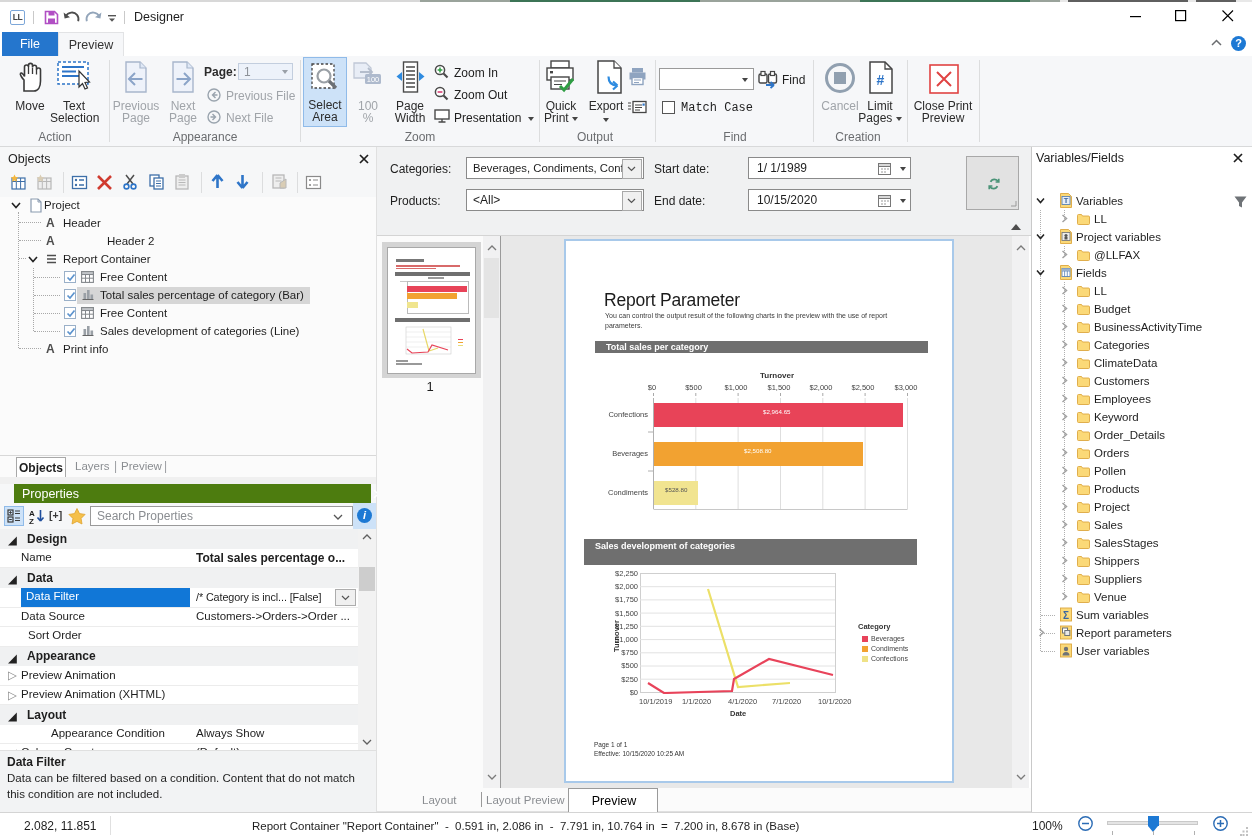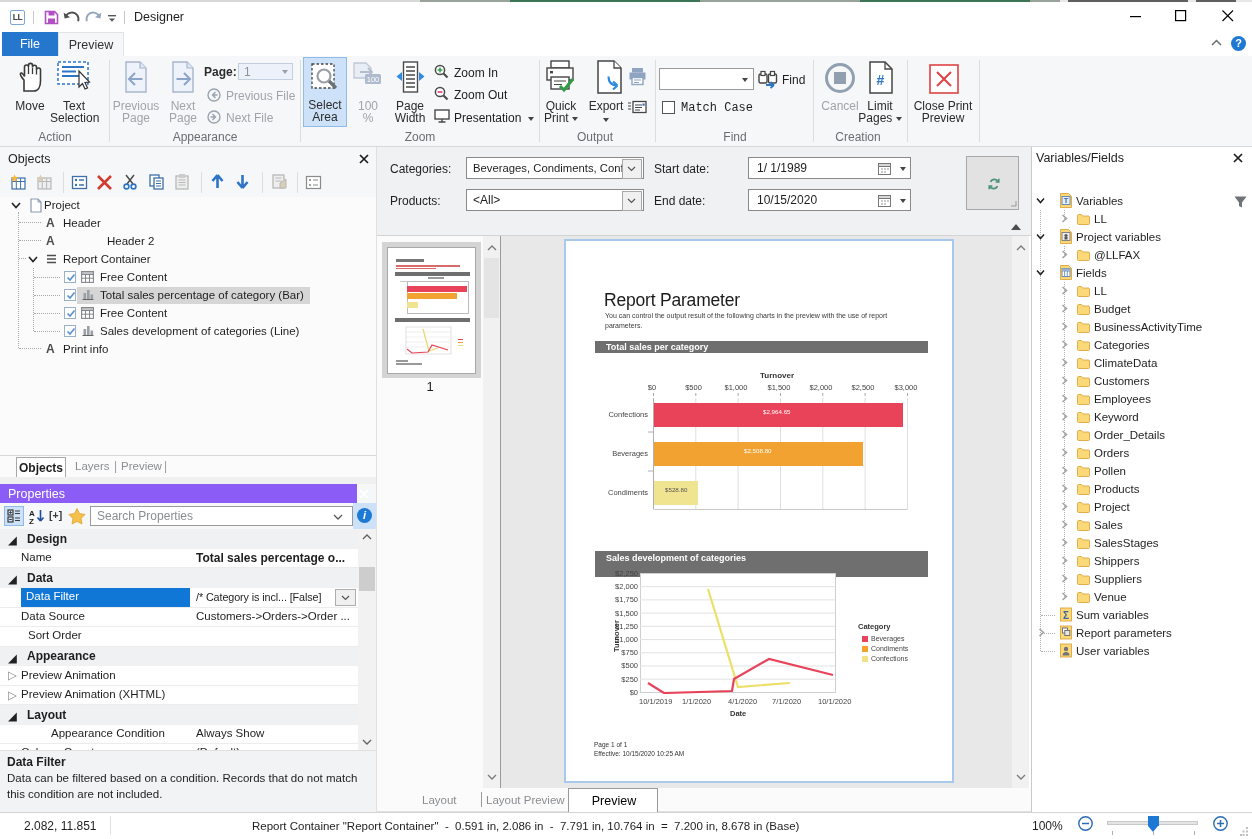--- a/index.html
+++ b/index.html
@@ -374,21 +374,21 @@
 <div class="abs" style="left:0;top:455px;width:376px;height:22px;background:#fbfbfb;border-top:1px solid #d8d8d8;font-size:12px;box-sizing:border-box;">
   <span style="position:absolute;left:16px;top:1px;width:50px;height:21px;background:#fff;border:1px solid #a8a8a8;border-bottom:none;box-sizing:border-box;text-align:center;font-weight:bold;color:#1e1e1e;padding-top:3px;">Objects</span>
   <span style="position:absolute;left:75px;top:4px;color:#8a8d91;font-size:11.5px;">Layers</span>
   <span style="position:absolute;left:114px;top:3px;color:#9a9da1;">|</span>
   <span style="position:absolute;left:121px;top:4px;color:#8a8d91;font-size:11.5px;">Preview</span>
   <span style="position:absolute;left:164px;top:3px;color:#9a9da1;">|</span>
 </div>
 
 <div class="abs" style="left:0;top:477px;width:376px;height:7px;background:#f0f0f0;"></div>
 
-<div class="abs" style="left:0;top:484px;width:357px;height:19px;background:#8b5cf6;">
+<div class="abs" style="left:14px;top:484px;width:357px;height:19px;background:#4d7c0f;">
   <span style="position:absolute;left:8px;top:3px;color:#fff;font-size:12.5px;">Properties</span>
   <svg class="abs" style="left:359px;top:5px;" width="10" height="10" viewBox="0 0 10 10">
         <path d="M1 1 L9 9 M9 1 L1 9" stroke="#fff" stroke-width="1.7"></path>
       </svg>
 </div>
 
 <div class="abs" style="left:0;top:503px;width:376px;height:26px;background:#f6f7f8;"></div>
 <div class="abs" style="left:4px;top:506px;width:20px;height:20px;background:#cde2f8;border:1px solid #90bbe9;box-sizing:border-box;"></div>
 <svg class="abs" style="left:7px;top:509px;" width="14" height="14" viewBox="0 0 14 14">
       <rect x="1" y="1" width="5" height="5" fill="none" stroke="#3a3a3a" stroke-width="1.2"></rect>
@@ -476,21 +476,21 @@
         <path d="M1 5 L5 1 L9 5" fill="none" stroke="#606060" stroke-width="1.3"></path>
       </svg>
   <div class="abs" style="left:1px;top:38px;width:16px;height:24px;background:#cdcdcd;"></div>
   <svg class="abs" style="left:4px;top:210px;" width="10" height="6" viewBox="0 0 10 6">
         <path d="M1 1 L5 5 L9 1" fill="none" stroke="#606060" stroke-width="1.3"></path>
       </svg>
 </div>
 
 <div class="abs" style="left:0;top:750px;width:376px;height:62px;background:#f2f3f4;border-top:1px solid #e0e0e0;box-sizing:border-box;">
   <div style="position:absolute;left:7px;top:4px;font-weight:bold;font-size:12px;">Data Filter</div>
-  <div style="position:absolute;left:7px;top:19px;width:366px;font-size:11.5px;line-height:16px;">Data can be filtered based on a condition. Records that do not match this condition are not included.</div>
+  <div style="position:absolute;left:7px;top:19px;width:366px;font-size:11.5px;line-height:16px;">Data can be filtered based on a condition. Content that do not match this condition are not included.</div>
 </div>
 
 <div id="parambar" class="abs" style="left:377px;top:147px;width:655px;height:89px;background:#f0f1f2;border-bottom:1px solid #d4d4d4;box-sizing:border-box;"></div>
 <div class="abs" style="left:390px;top:162px;">Categories:</div>
 <div class="abs" style="left:466px;top:157px;width:178px;height:22px;background:#fff;border:1px solid #8a8a8a;box-sizing:border-box;">
   <span style="position:absolute;left:6px;top:4px;white-space:nowrap;overflow:hidden;width:154px;font-size:11.3px;">Beverages, Condiments, Conf</span>
   <span style="position:absolute;right:1px;top:1px;width:18px;height:18px;background:#f0f0f0;border:1px solid #a8a8a8;">
         <svg style="margin:6px 0 0 4px;" width="9" height="6" viewBox="0 0 9 6">
           <path d="M1 1 L4.5 4.5 L8 1" fill="none" stroke="#555" stroke-width="1.2"></path>
         </svg>
@@ -602,21 +602,21 @@
     <rect x="6" y="10" width="249" height="24" fill="#e84358"></rect>
     <rect x="6" y="49" width="209" height="24" fill="#f2a231"></rect>
     <rect x="6" y="88" width="44" height="24" fill="#f1e490"></rect>
   </svg>
   <div style="position:absolute;left:197px;top:167px;font-size:6.2px;color:#fdfdfd;">$2,964.65</div>
   <div style="position:absolute;left:178px;top:206px;font-size:6.2px;color:#fdfdfd;">$2,508.80</div>
   <div style="position:absolute;left:99px;top:245px;font-size:6.2px;color:#555;">$528.80</div>
   <div style="position:absolute;left:0;top:169px;width:82px;font-size:7.5px;color:#444;text-align:right;">Confections</div>
   <div style="position:absolute;left:0;top:208px;width:82px;font-size:7.5px;color:#444;text-align:right;">Beverages</div>
   <div style="position:absolute;left:0;top:247px;width:82px;font-size:7.5px;color:#444;text-align:right;">Condiments</div>
-  <div style="position:absolute;left:29px;top:298px;width:333px;height:26px;background:#6f6f6f;margin-top:12px;">
+  <div style="position:absolute;left:18px;top:298px;width:333px;height:26px;background:#6f6f6f;">
         <span style="position:absolute;left:11px;top:2px;color:#fff;font-size:9px;font-weight:bold;">Sales development of categories</span>
       </div>
 
   <div style="position:absolute;left:30px;top:328px;width:42px;font-size:7.5px;color:#444;text-align:right;">$2,250</div>
   <div style="position:absolute;left:30px;top:341px;width:42px;font-size:7.5px;color:#444;text-align:right;">$2,000</div>
   <div style="position:absolute;left:30px;top:354px;width:42px;font-size:7.5px;color:#444;text-align:right;">$1,750</div>
   <div style="position:absolute;left:30px;top:368px;width:42px;font-size:7.5px;color:#444;text-align:right;">$1,500</div>
   <div style="position:absolute;left:30px;top:381px;width:42px;font-size:7.5px;color:#444;text-align:right;">$1,250</div>
   <div style="position:absolute;left:30px;top:394px;width:42px;font-size:7.5px;color:#444;text-align:right;">$1,000</div>
   <div style="position:absolute;left:30px;top:407px;width:42px;font-size:7.5px;color:#444;text-align:right;">$750</div>

